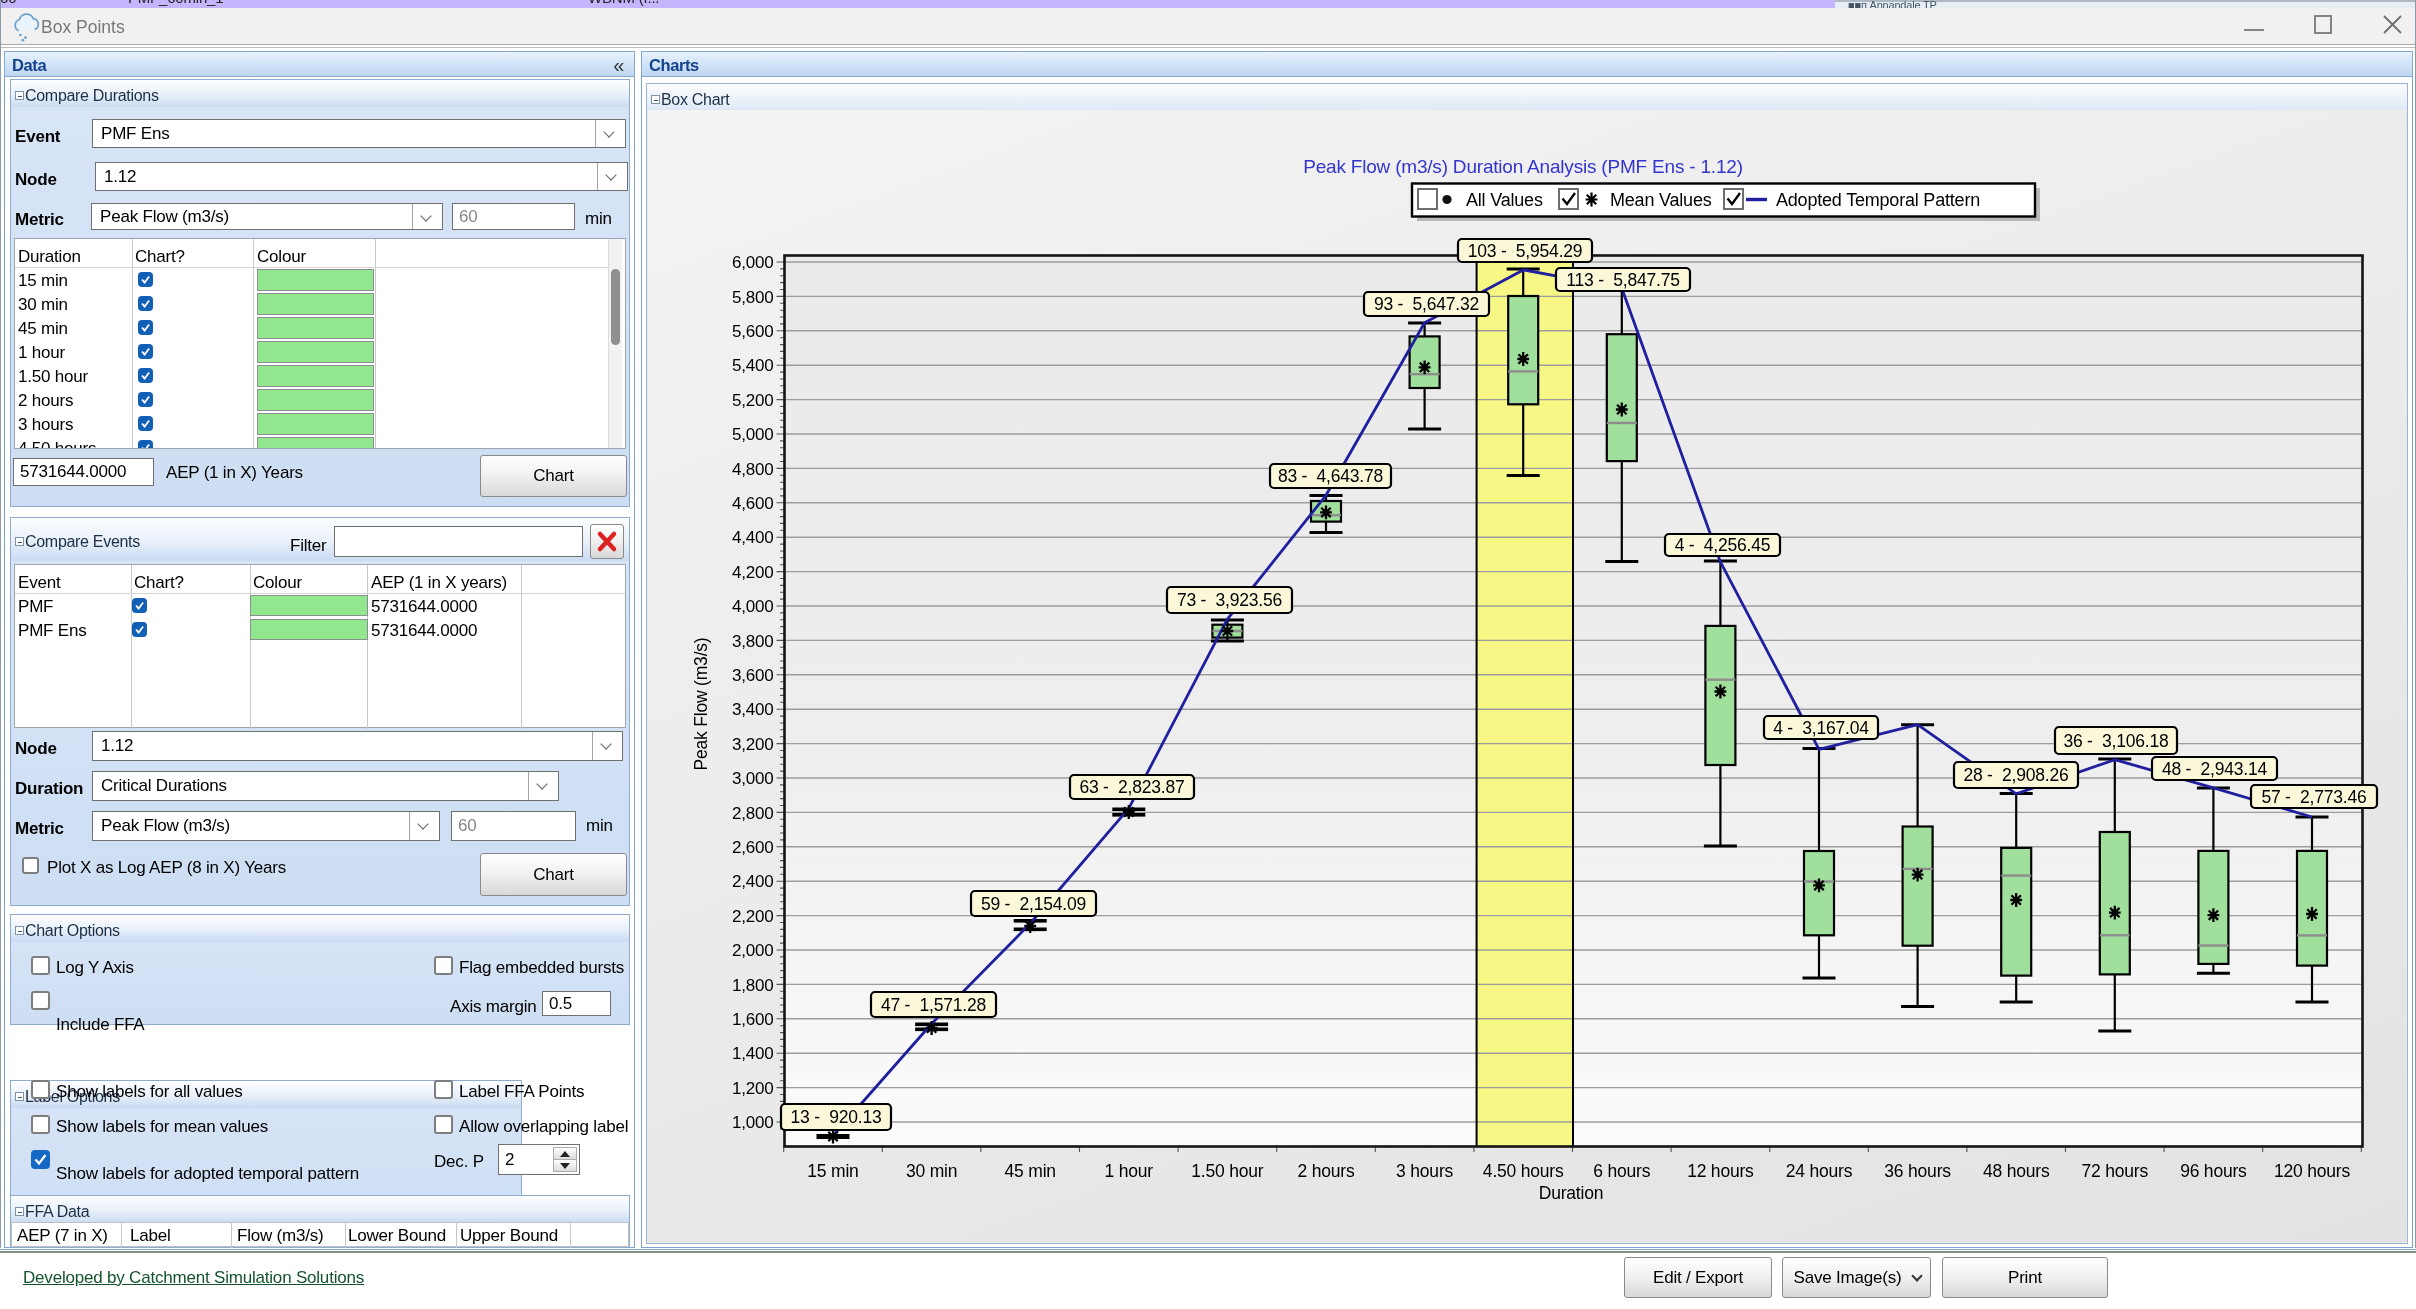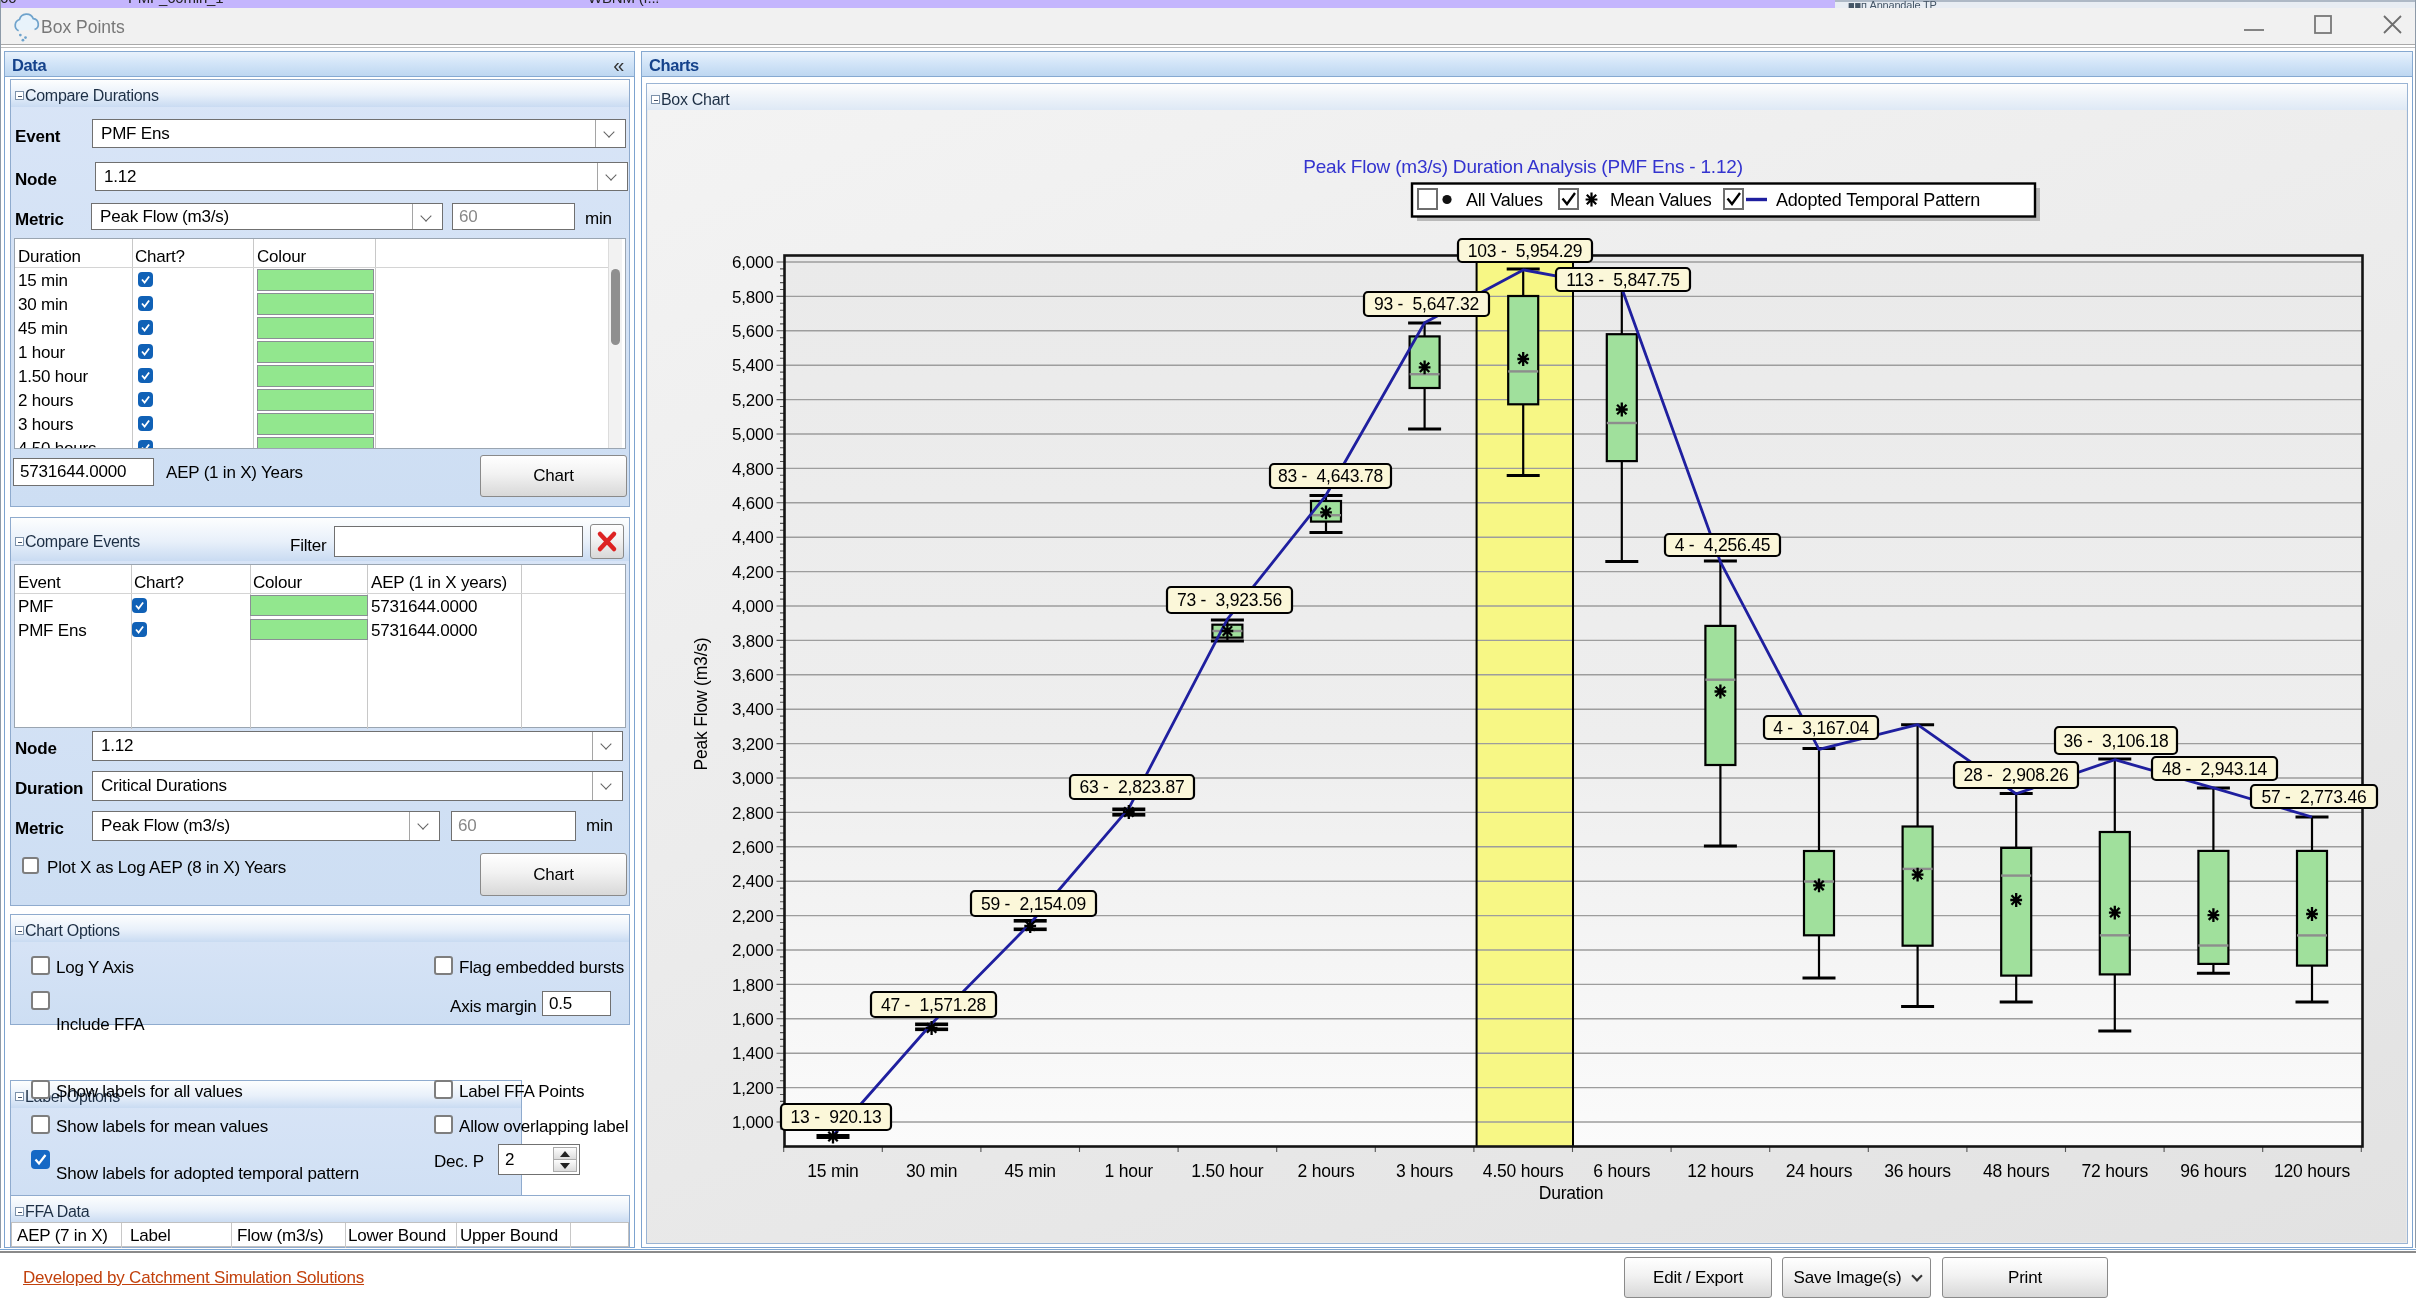--- a/index.html
+++ b/index.html
@@ -197,21 +197,21 @@
   <div class="txt" style="left:356px;top:56px;">5731644.0000</div>
 </div>
 <div class="lbl" style="left:15px;top:739px;">Node</div>
 <div class="dd" style="left:92px;top:731px;width:531px;height:30px;">
     <span>1.12</span>
     <div class="ddbtn">
       <div class="chev"></div>
     </div>
   </div>
 <div class="lbl" style="left:15px;top:779px;">Duration</div>
-<div class="dd" style="left:92px;top:771px;width:531px;height:30px;padding-left:23px;">
+<div class="dd" style="left:92px;top:771px;width:467px;height:30px;padding-left:23px;">
     <span>Critical Durations</span>
     <div class="ddbtn">
       <div class="chev"></div>
     </div>
   </div>
 <div class="lbl" style="left:15px;top:819px;">Metric</div>
 <div class="dd" style="left:92px;top:811px;width:348px;height:30px;">
     <span>Peak Flow (m3/s)</span>
     <div class="ddbtn">
       <div class="chev"></div>
@@ -506,16 +506,16 @@
 <text x="2114.8" y="1177" font-size="17.5" text-anchor="middle">72 hours</text>
 <text x="2213.4" y="1177" font-size="17.5" text-anchor="middle">96 hours</text>
 <text x="2312" y="1177" font-size="17.5" text-anchor="middle">120 hours</text>
 <text x="1571" y="1199" font-size="17.5" text-anchor="middle">Duration</text>
 <text transform="translate(707 704) rotate(-90)" font-size="17.5" text-anchor="middle">Peak Flow (m3/s)</text>
 </svg>
 
 <div class="abs" style="left:0;top:1248px;width:2416px;height:61px;background:#fff;"></div>
 <div class="abs" style="left:0;top:1249px;width:2416px;height:1px;background:#7ba6d4;"></div>
 <div class="abs" style="left:0;top:1251px;width:2416px;height:2px;background:#8a8a8a;"></div>
-<div class="abs" style="left:23px;top:1268px;font-size:17px;color:#c2410c;text-decoration:underline;">Developed by Catchment Simulation Solutions</div>
+<div class="abs" style="left:23px;top:1268px;font-size:17px;color:#14532d;text-decoration:underline;">Developed by Catchment Simulation Solutions</div>
 <div class="btn" style="left:1624px;top:1257px;width:148px;height:41px;line-height:39px;">Edit / Export</div>
 <div class="btn" style="left:1782px;top:1257px;width:149px;height:41px;line-height:39px;padding-right:18px;">Save Image(s)<div style="position:absolute;right:9px;top:14px;width:8px;height:8px;border-right:2px solid #333;border-bottom:2px solid #333;transform:rotate(45deg);"></div></div>
 <div class="btn" style="left:1942px;top:1257px;width:166px;height:41px;line-height:39px;">Print</div>
 
 </body></html>

